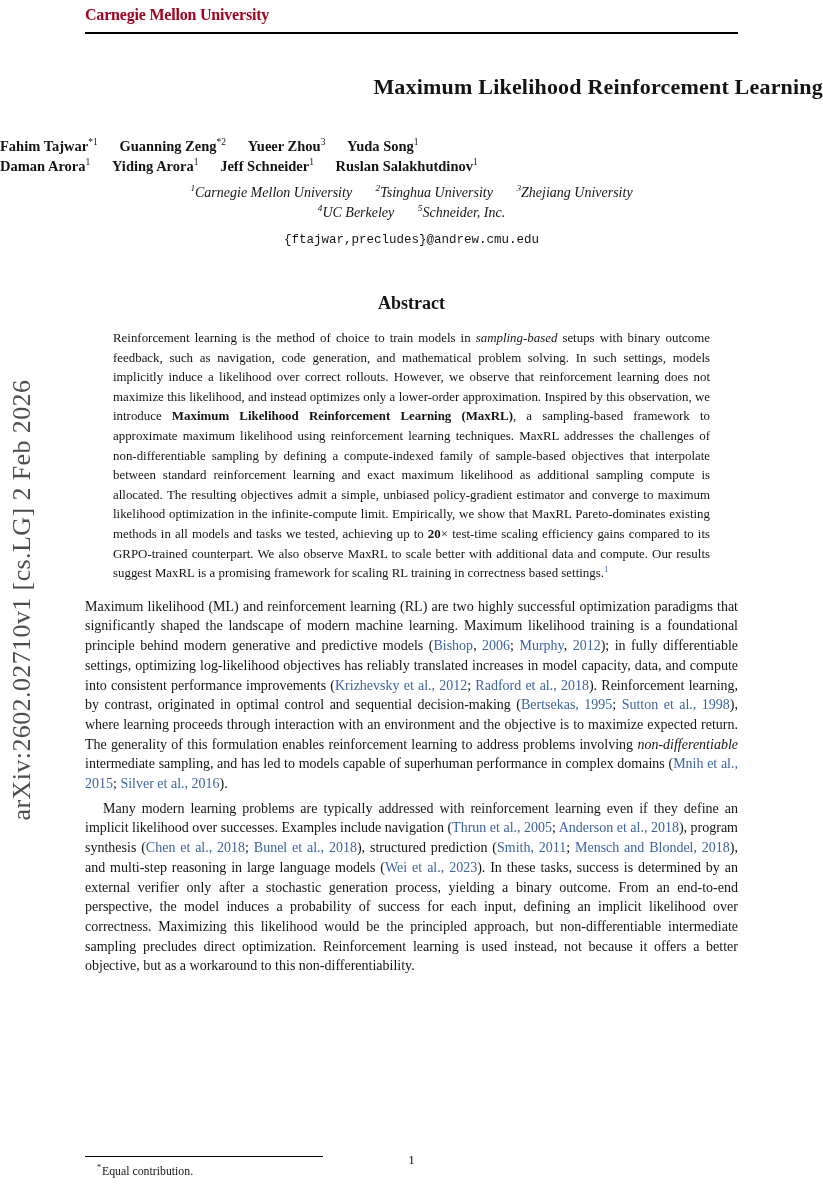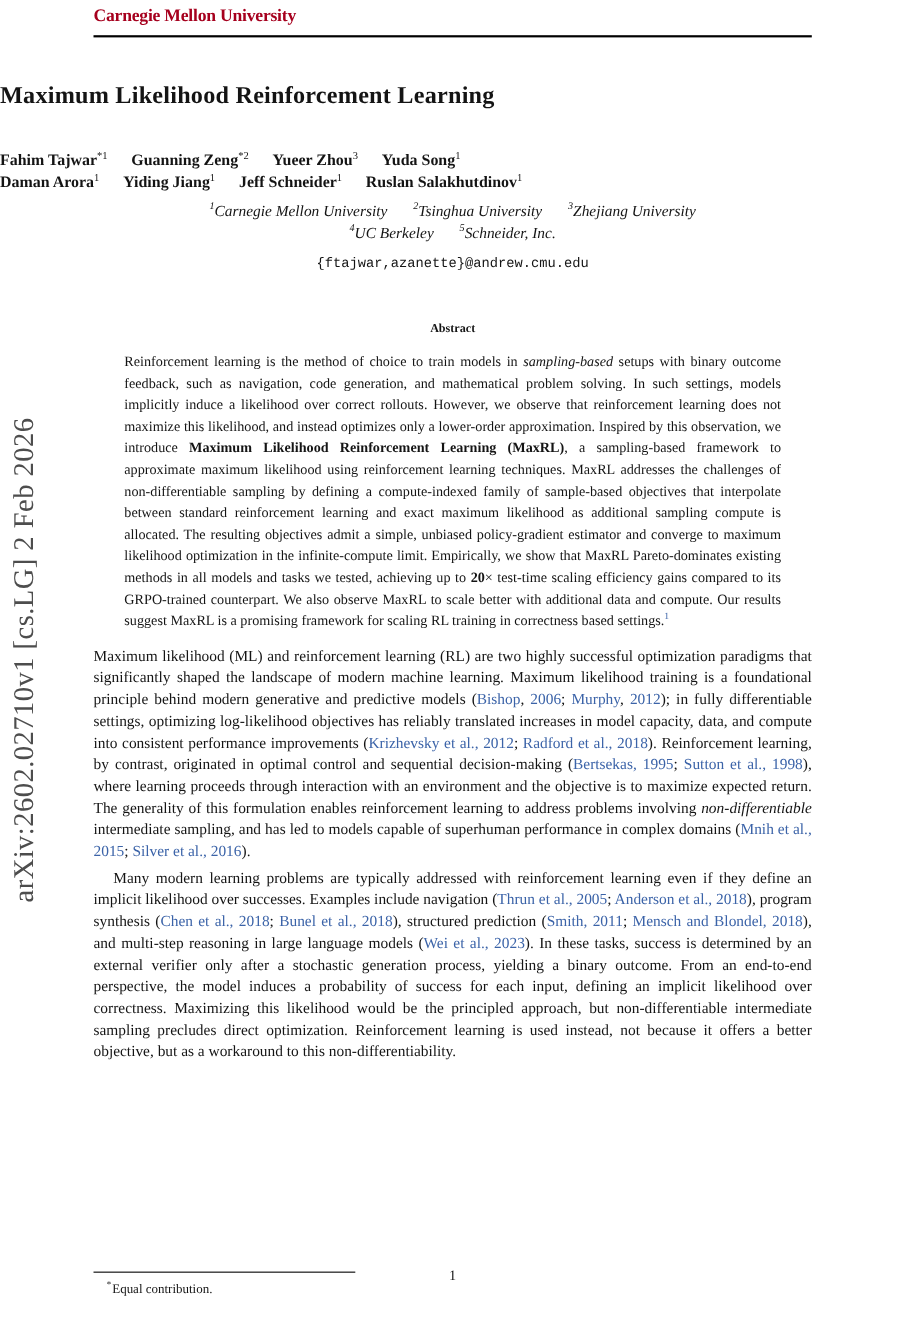--- a/index.html
+++ b/index.html
@@ -22,39 +22,39 @@
     margin:6px 0 0 85px;
     font-size:16px;font-weight:bold;letter-spacing:-0.2px;
     color:var(--brand_red);
   }
   .head-rule{
     margin:8px 85px 0 85px;height:2px;background:#000;border:none;
   }
 
   
   .title{
-    margin-top:40px;text-align:left;
+    margin-top:40px;text-align:right;
     font-size:22px;font-weight:bold;letter-spacing:0.2px;
   }
   .author-block{margin-top:36px;text-align:left;}
   .author-line{line-height:20px;font-size:14.5px;}
   .author{font-weight:bold;}
   .author + .author{margin-left:18px;}
   .a-sup,.f-sup{font-size:0.66em;vertical-align:super;line-height:0;font-weight:normal;}
   .affil-block{margin-top:7px;text-align:center;}
   .affil-line{line-height:20px;font-size:14px;font-style:italic;}
   .affil + .affil{margin-left:20px;}
   .email{
     margin-top:10px;text-align:center;
     font-family:"Liberation Mono","DejaVu Sans Mono",monospace;
     font-size:12.5px;
   }
 
   
-  .abstract-head{margin-top:46px;text-align:center;font-size:11px;font-weight:bold;}
+  .abstract-head{margin-top:46px;text-align:center;font-size:18px;font-weight:bold;}
   .abstract{
     width:597px;margin:15px auto 0 auto;
     font-size:12.9px;line-height:19.6px;text-align:justify;
   }
 
   
   .section-head{margin:25px 85px 0 85px;font-size:16.5px;font-weight:bold;}
   .sec-num{margin-right:14px;}
   .body-par{
     margin:13px 85px 0 85px;
@@ -113,39 +113,39 @@
 
   <div class="author-block">
     <div class="author-line">
       <span class="author"><span class="a-name">Fahim Tajwar</span><span class="a-sup">*1</span></span>
       <span class="author"><span class="a-name">Guanning Zeng</span><span class="a-sup">*2</span></span>
       <span class="author"><span class="a-name">Yueer Zhou</span><span class="a-sup">3</span></span>
       <span class="author"><span class="a-name">Yuda Song</span><span class="a-sup">1</span></span>
     </div>
     <div class="author-line">
       <span class="author"><span class="a-name">Daman Arora</span><span class="a-sup">1</span></span>
-      <span class="author"><span class="a-name">Yiding Jiang</span><span class="a-sup">1</span></span>
+      <span class="author"><span class="a-name">Yiding Arora</span><span class="a-sup">1</span></span>
       <span class="author"><span class="a-name">Jeff Schneider</span><span class="a-sup">1</span></span>
       <span class="author"><span class="a-name">Ruslan Salakhutdinov</span><span class="a-sup">1</span></span>
     </div>
   </div>
 
   <div class="affil-block">
     <div class="affil-line">
       <span class="affil"><span class="f-sup">1</span><span>Carnegie Mellon University</span></span>
       <span class="affil"><span class="f-sup">2</span><span>Tsinghua University</span></span>
       <span class="affil"><span class="f-sup">3</span><span>Zhejiang University</span></span>
     </div>
     <div class="affil-line">
       <span class="affil"><span class="f-sup">4</span><span>UC Berkeley</span></span>
       <span class="affil"><span class="f-sup">5</span><span>Schneider, Inc.</span></span>
     </div>
   </div>
 
-  <div class="email">{ftajwar,azanette}@andrew.cmu.edu</div>
+  <div class="email">{ftajwar,precludes}@andrew.cmu.edu</div>
 
   <h2 class="abstract-head">Abstract</h2>
   <p class="abstract"><span class="seg-plain">Reinforcement learning is the method of choice to train models in </span><span class="seg-italic">sampling-based</span><span class="seg-plain"> setups with binary outcome feedback, such as navigation, code generation, and mathematical problem solving. In such settings, models implicitly induce a likelihood over correct rollouts. However, we observe that reinforcement learning does not maximize this likelihood, and instead optimizes only a lower-order approximation. Inspired by this observation, we introduce </span><span class="seg-bold">Maximum Likelihood Reinforcement Learning (MaxRL)</span><span class="seg-plain">, a sampling-based framework to approximate maximum likelihood using reinforcement learning techniques. MaxRL addresses the challenges of non-differentiable sampling by defining a compute-indexed family of sample-based objectives that interpolate between standard reinforcement learning and exact maximum likelihood as additional sampling compute is allocated. The resulting objectives admit a simple, unbiased policy-gradient estimator and converge to maximum likelihood optimization in the infinite-compute limit. Empirically, we show that MaxRL Pareto-dominates existing methods in all models and tasks we tested, achieving up to </span><span class="seg-bold">20</span><span class="seg-plain">× test-time scaling efficiency gains compared to its GRPO-trained counterpart. We also observe MaxRL to scale better with additional data and compute. Our results suggest MaxRL is a promising framework for scaling RL training in correctness based settings.</span><span class="seg-suplink">1</span></p>
 
 
   <p class="body-par"><span class="seg-plain">Maximum likelihood (ML) and reinforcement learning (RL) are two highly successful optimization paradigms that significantly shaped the landscape of modern machine learning. Maximum likelihood training is a foundational principle behind modern generative and predictive models (</span><span class="seg-link">Bishop</span><span class="seg-plain">, </span><span class="seg-link">2006</span><span class="seg-plain">; </span><span class="seg-link">Murphy</span><span class="seg-plain">, </span><span class="seg-link">2012</span><span class="seg-plain">); in fully differentiable settings, optimizing log-likelihood objectives has reliably translated increases in model capacity, data, and compute into consistent performance improvements (</span><span class="seg-link">Krizhevsky et al., 2012</span><span class="seg-plain">; </span><span class="seg-link">Radford et al., 2018</span><span class="seg-plain">). Reinforcement learning, by contrast, originated in optimal control and sequential decision-making (</span><span class="seg-link">Bertsekas, 1995</span><span class="seg-plain">; </span><span class="seg-link">Sutton et al., 1998</span><span class="seg-plain">), where learning proceeds through interaction with an environment and the objective is to maximize expected return. The generality of this formulation enables reinforcement learning to address problems involving </span><span class="seg-italic">non-differentiable</span><span class="seg-plain"> intermediate sampling, and has led to models capable of superhuman performance in complex domains (</span><span class="seg-link">Mnih et al., 2015</span><span class="seg-plain">; </span><span class="seg-link">Silver et al., 2016</span><span class="seg-plain">).</span></p>
   <p class="body-par indent"><span class="seg-plain">Many modern learning problems are typically addressed with reinforcement learning even if they define an implicit likelihood over successes. Examples include navigation (</span><span class="seg-link">Thrun et al., 2005</span><span class="seg-plain">; </span><span class="seg-link">Anderson et al., 2018</span><span class="seg-plain">), program synthesis (</span><span class="seg-link">Chen et al., 2018</span><span class="seg-plain">; </span><span class="seg-link">Bunel et al., 2018</span><span class="seg-plain">), structured prediction (</span><span class="seg-link">Smith, 2011</span><span class="seg-plain">; </span><span class="seg-link">Mensch and Blondel, 2018</span><span class="seg-plain">), and multi-step reasoning in large language models (</span><span class="seg-link">Wei et al., 2023</span><span class="seg-plain">). In these tasks, success is determined by an external verifier only after a stochastic generation process, yielding a binary outcome. From an end-to-end perspective, the model induces a probability of success for each input, defining an implicit likelihood over correctness. Maximizing this likelihood would be the principled approach, but non-differentiable intermediate sampling precludes direct optimization. Reinforcement learning is used instead, not because it offers a better objective, but as a workaround to this non-differentiability.</span></p>
 
   <div class="footnote-area">
     <div class="footnote-rule"></div>

